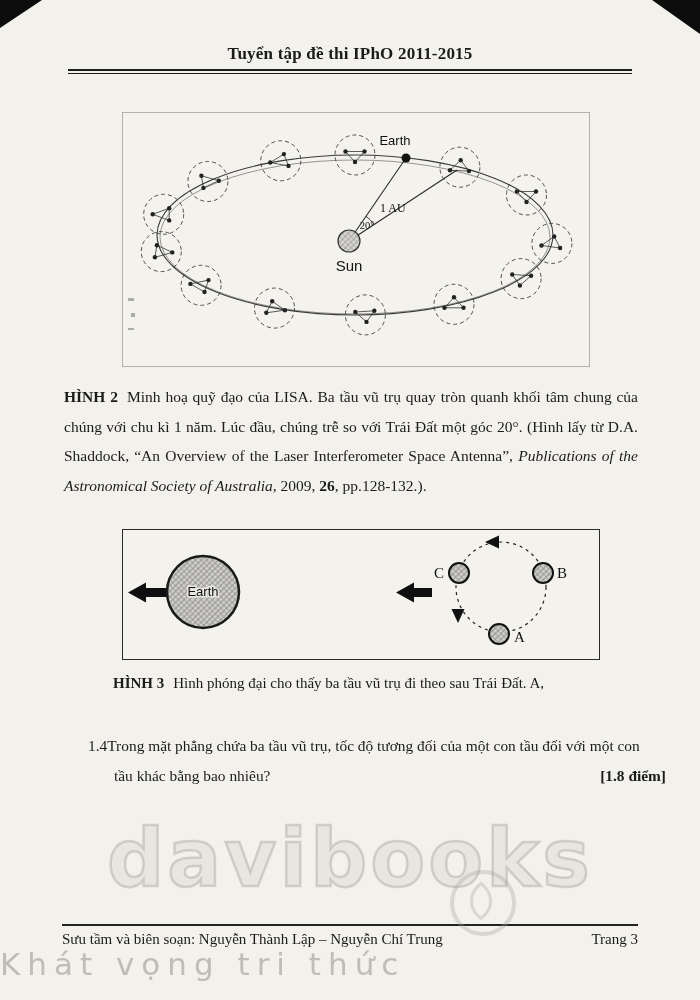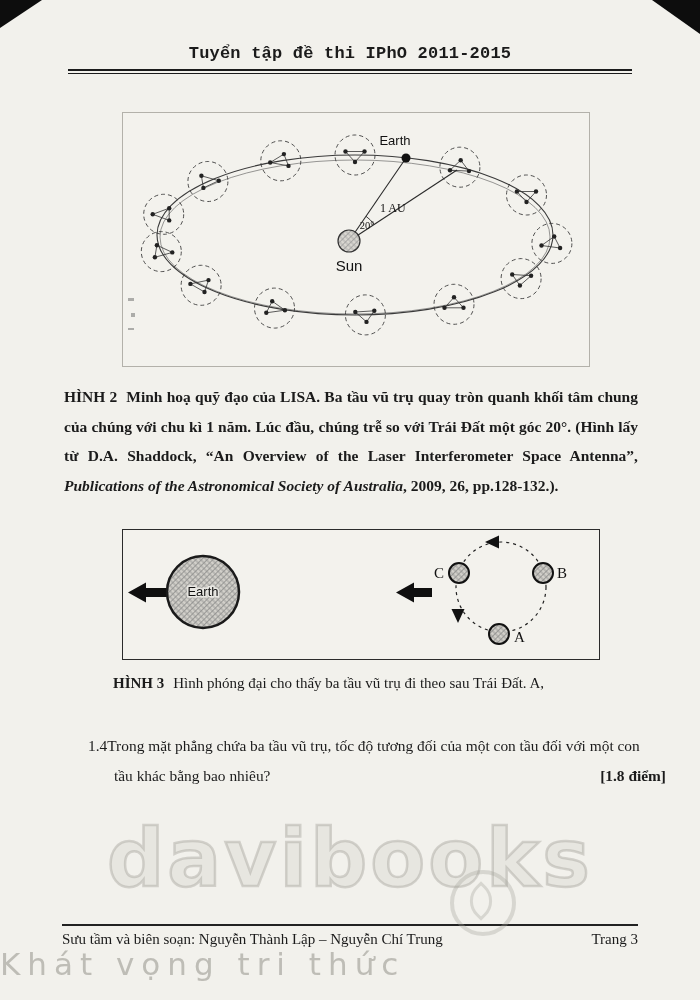--- a/index.html
+++ b/index.html
@@ -8,31 +8,31 @@
     background:#f2f1ec;
     font-family:"Liberation Serif", serif;
     color:#1b1b1b;
   }
   .corner-tl { position:absolute; top:0; left:0; width:42px; height:28px;
     background:#0d0d0d; clip-path:polygon(0 0,100% 0,0 100%); }
   .corner-tr { position:absolute; top:0; right:0; width:48px; height:34px;
     background:#0d0d0d; clip-path:polygon(0 0,100% 0,100% 100%); }
 
   .header-title { position:absolute; top:44px; left:0; width:100%;
-    text-align:center; font-size:17px; font-weight:bold; letter-spacing:.2px;font-family:Liberation Mono, monospace; }
+    text-align:center; font-size:17px; font-weight:bold; letter-spacing:.2px; }
   .rule { position:absolute; background:#1c1c1c; }
   .rule-top-1 { top:69px; left:68px; width:564px; height:2px; }
   .rule-top-2 { top:73px; left:68px; width:564px; height:1.2px; }
 
   .figure2 { position:absolute; left:122px; top:112px; width:466px; height:253px;
     border:1px solid #b3b1aa; background:#f3f2ed; }
   .figure2 svg { display:block; }
 
   .caption2 { position:absolute; left:64px; top:382px; width:574px;
-    font-size:15.5px; line-height:29.5px; text-align:justify; margin:0;font-weight:bold; }
+    font-size:15.5px; line-height:29.5px; text-align:justify; margin:0; }
   .cap-tag { margin-right:9px; }
 
   .figure3 { position:absolute; left:122px; top:529px; width:478px; height:131px;
     border:1.6px solid #2b2b2b; box-sizing:border-box; background:#f3f2ed; }
   .figure3 svg { display:block; }
 
   .caption3 { position:absolute; left:113px; top:669px; width:505px;
     font-size:15px; line-height:28px; margin:0;font-family:Liberation Serif, serif; }
 
   .question { position:absolute; left:88px; top:731px; width:526px;

